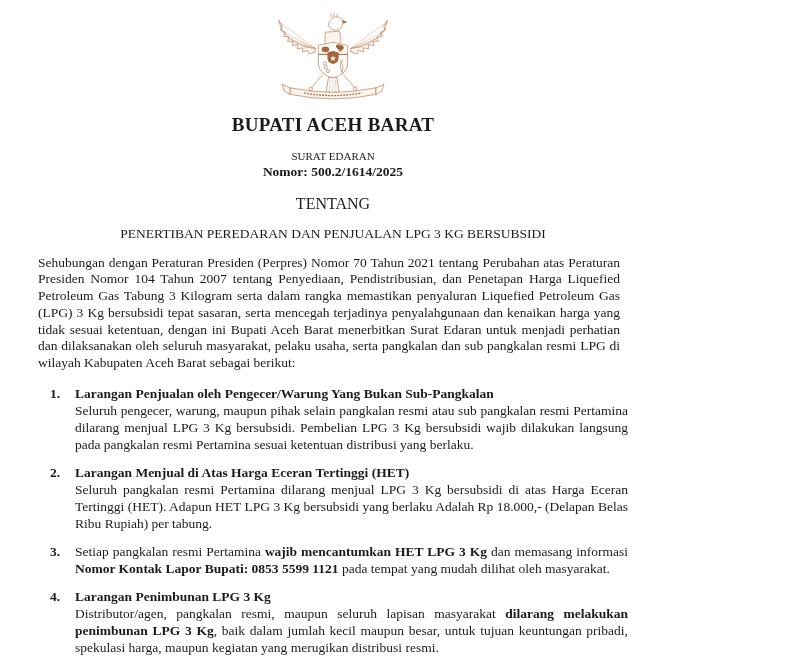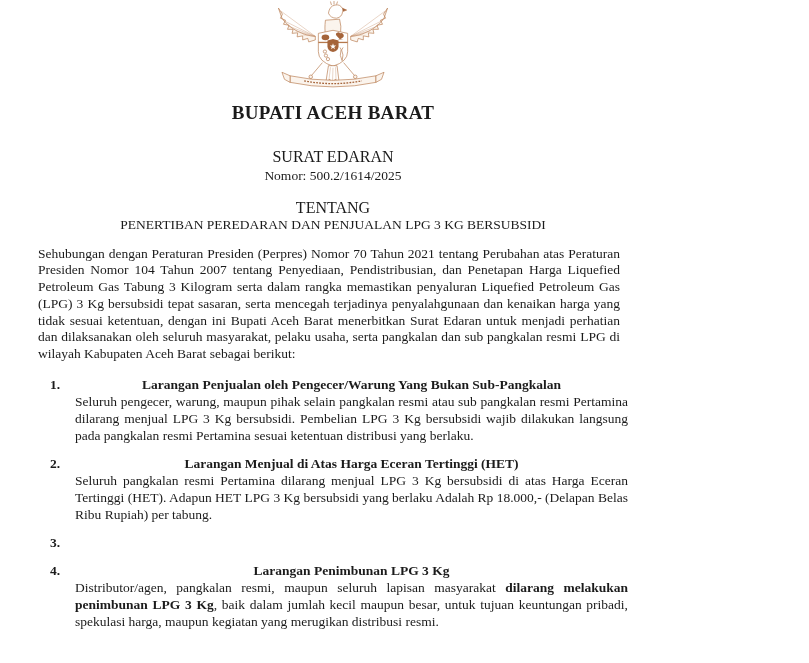--- a/index.html
+++ b/index.html
@@ -6,59 +6,59 @@
     margin: 0; padding: 0;
     width: 809px; height: 663px;
     background: #ffffff;
     overflow: hidden;
     font-family: "Liberation Serif", serif;
     color: #1b1b1b;
   }
   .page {
     box-sizing: border-box;
     width: 669px; height: 663px;
-    padding: 0 41px 0 38px;
+    padding: 12px 41px 0 38px;
   }
   header { text-align: center; }
   .emblem-wrap {
     height: 96px;
     display: flex;
     justify-content: center;
   }
   .emblem-wrap svg { width: 118px; height: 96px; }
   .issuer-title {
     font-size: 19px;
     font-weight: bold;
     margin: 6px 0 0 0;
     letter-spacing: 0.3px;
   }
-  .doc-type   { font-size: 16px; margin-top: 24px; }
-  .doc-number { font-size: 13.5px; margin-top: 2px; }
+  .doc-type   { font-size: 11px; margin-top: 14px; }
+  .doc-number { font-size: 13.5px; margin-top: 2px; font-weight: bold; }
   .about-label{ font-size: 16px; margin-top: 15px; }
-  .subject    { font-size: 13.5px; line-height: 16.5px; }
+  .subject    { font-size: 13.5px; margin-top: 13px; line-height: 16.5px; }
   .intro {
     font-size: 13.5px;
     line-height: 16.8px;
     text-align: justify;
     margin: 12px 8px 0 0;
   }
   .item-list { margin: 13px 0 0 12px; }
   .item {
     display: flex;
     margin-top: 11px;
     font-size: 13.5px;
     line-height: 17px;
   }
   .item-number {
     width: 25px;
     flex-shrink: 0;
     font-weight: bold;
   }
   .item-content { flex: 1; }
-  .item-heading { font-weight: bold; text-align: center; }
+  .item-heading { font-weight: bold; }
   .item-body { text-align: justify; }
   .item-body b { font-weight: bold; }
   
   .g-stroke { stroke: #b5784c; fill: none; stroke-width: 1.3; stroke-linejoin: round; }
   .g-thin   { stroke: #c79672; fill: none; stroke-width: 0.8; }
   .g-light  { fill: #fbf4ed; stroke: #b5784c; stroke-width: 1.3; stroke-linejoin: round; }
   .g-white  { fill: #ffffff; stroke: #b5784c; stroke-width: 1.3; stroke-linejoin: round; }
   .g-dark   { fill: #a5643a; stroke: none; }
 </style>
 </head>
@@ -144,20 +144,21 @@
       <span class="item-number">2.</span>
       <div class="item-content">
         <div class="item-heading">Larangan Menjual di Atas Harga Eceran Tertinggi (HET)</div>
         <div class="item-body"><span>Seluruh pangkalan resmi Pertamina dilarang menjual LPG 3 Kg bersubsidi di atas Harga Eceran Tertinggi (HET). Adapun HET LPG 3 Kg bersubsidi yang berlaku Adalah Rp 18.000,- (Delapan Belas Ribu Rupiah) per tabung.</span></div>
       </div>
     </div>
 
     <div class="item">
       <span class="item-number">3.</span>
       <div class="item-content">
+        <div class="item-body"><span>Setiap pangkalan resmi Pertamina </span><b>wajib mencantumkan HET LPG 3 Kg</b><span> dan memasang informasi </span><b>Nomor Kontak Lapor Bupati: 0853 5599 1121</b><span> pada tempat yang mudah dilihat oleh masyarakat.</span></div>
       </div>
     </div>
 
     <div class="item">
       <span class="item-number">4.</span>
       <div class="item-content">
         <div class="item-heading">Larangan Penimbunan LPG 3 Kg</div>
         <div class="item-body"><span>Distributor/agen, pangkalan resmi, maupun seluruh lapisan masyarakat </span><b>dilarang melakukan penimbunan LPG 3 Kg</b><span>, baik dalam jumlah kecil maupun besar, untuk tujuan keuntungan pribadi, spekulasi harga, maupun kegiatan yang merugikan distribusi resmi.</span></div>
       </div>
     </div>

